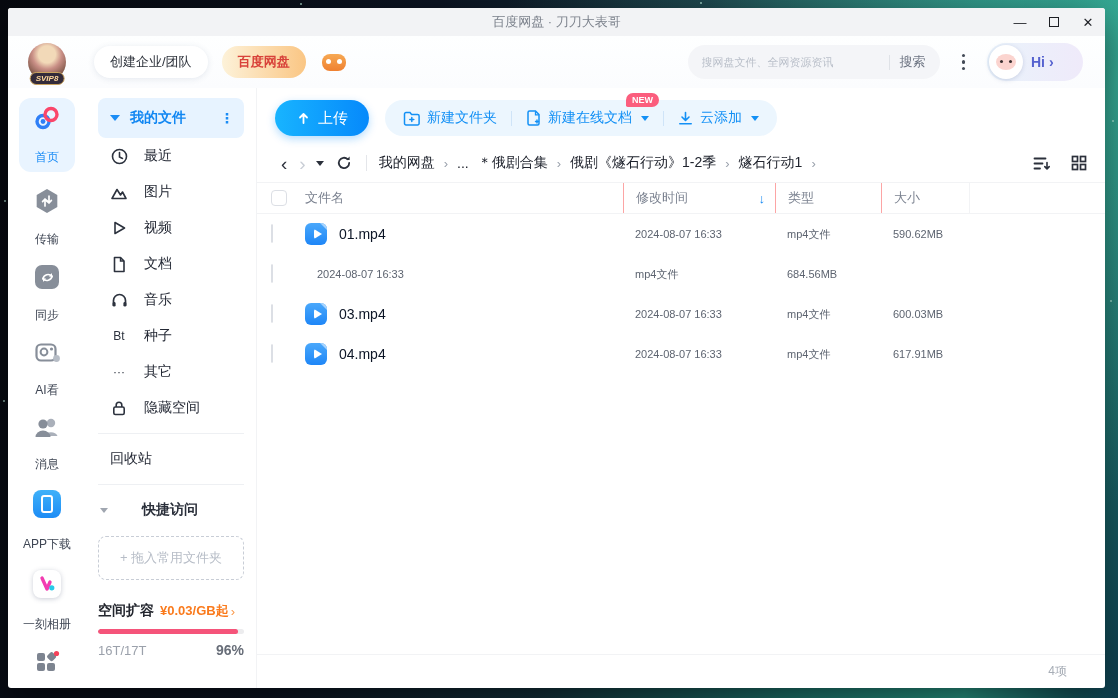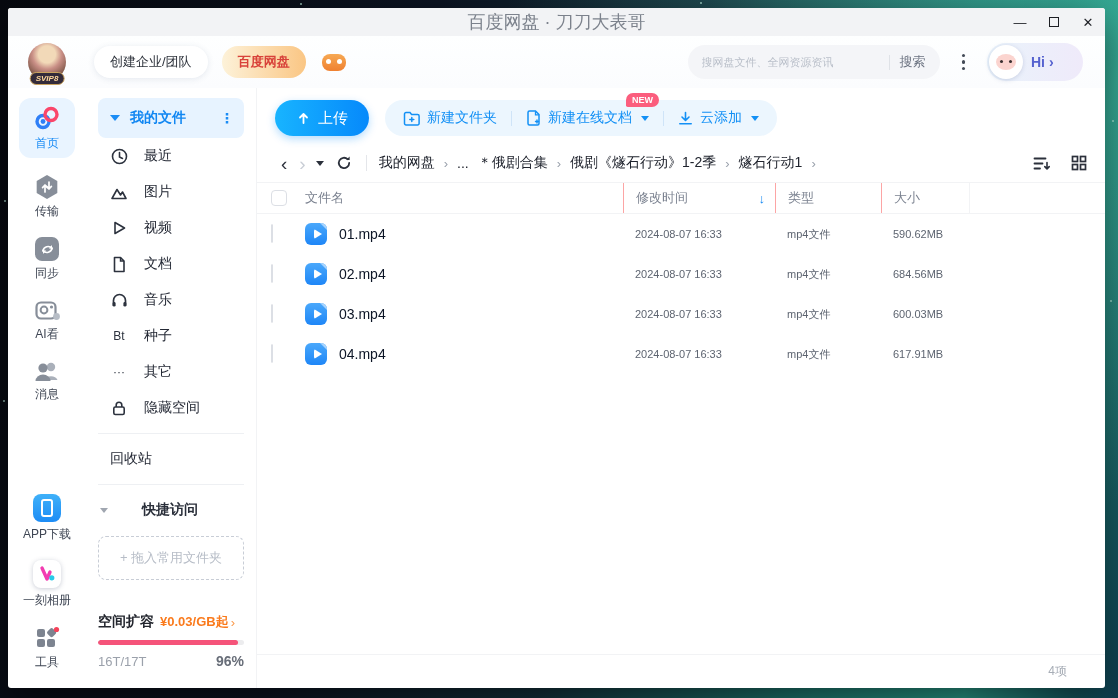--- a/index.html
+++ b/index.html
@@ -13,21 +13,21 @@
   .star { position:absolute; width:2px; height:2px; border-radius:50%; background:#cfe; opacity:.7; }
 
   .window {
     position:absolute; left:8px; top:8px; width:1097px; height:680px;
     background:#fff; border-radius:3px; box-shadow:0 14px 40px rgba(0,0,0,.55);
     display:flex; flex-direction:column; overflow:hidden;
   }
 
   
   .titlebar { height:28px; background:#f2f3f5; display:flex; align-items:center; position:relative; flex:none; }
-  .titlebar .title { position:absolute; left:0; right:0; text-align:center; font-size:18px; color:#7c828c; }
+  .titlebar .title { position:absolute; left:0; right:0; text-align:center; font-size:13px; color:#7c828c; }
   .winctrls { margin-left:auto; display:flex; align-items:center; gap:0; z-index:2; }
   .wbtn { width:34px; height:28px; display:flex; align-items:center; justify-content:center; color:#1d1f24; font-size:13px; cursor:pointer; }
   .maxbox { width:10px; height:10px; border:1.6px solid #1d1f24; }
 
   
   .appheader { height:52px; background:linear-gradient(180deg,#feffff,#fbfcfe); display:flex; align-items:center; padding:0 22px 0 20px; flex:none; }
   .avatar { position:relative; width:38px; height:38px; flex:none; }
   .avatar .pic { width:38px; height:38px; border-radius:50%; background:radial-gradient(circle at 50% 30%,#f2d9b8 26%,#c98f86 45%,#7c5546 75%,#5c3f38 100%); }
   .avatar .badge { position:absolute; left:50%; transform:translateX(-50%); bottom:-4px; background:#332b3a; color:#ffd89c; border:1px solid #caa35e; font-size:8px; font-weight:bold; font-style:italic; padding:1px 5px; border-radius:8px; white-space:nowrap; }
   .pill { height:32px; display:flex; align-items:center; padding:0 16px; border-radius:16px; font-size:13px; cursor:pointer; }
@@ -49,33 +49,33 @@
   .mascot .face { position:absolute; left:7px; top:9px; width:20px; height:16px; border-radius:50%; background:#fbd4cf; }
   .mascot .face::before,.mascot .face::after { content:""; position:absolute; top:6px; width:3px; height:3px; border-radius:50%; background:#3a2f2f; }
   .mascot .face::before{ left:4px; } .mascot .face::after{ right:4px; }
   .hitext { margin-left:8px; color:#5562cf; font-size:14px; font-weight:bold; }
 
   
   .mainrow { flex:1; display:flex; min-height:0; }
 
   
   .rail { width:78px; flex:none; display:flex; flex-direction:column; align-items:center; padding-top:10px; }
-  .railitem { display:flex; flex-direction:column; align-items:center; gap:4px; margin-bottom:17px; cursor:pointer; }
+  .railitem { display:flex; flex-direction:column; align-items:center; gap:18px; margin-bottom:17px; cursor:pointer; }
   .railitem .lbl { font-size:12px; color:#3f4654; }
   .railitem.active { background:#e9f4ff; border-radius:12px; width:56px; padding:7px 0 6px; }
   .railitem.active .lbl { color:#1b8cf5; }
   .railspacer { flex:1; }
   .hex { width:24px; height:24px; background:#878e99; clip-path:polygon(50% 0,93% 25%,93% 75%,50% 100%,7% 75%,7% 25%); display:flex; align-items:center; justify-content:center; }
   .rsq { width:24px; height:24px; background:#878e99; border-radius:7px; display:flex; align-items:center; justify-content:center; }
   .appdl { width:28px; height:28px; border-radius:8px; background:linear-gradient(180deg,#3fb1f9,#1d8cf5); display:flex; align-items:center; justify-content:center; }
   .appdl i { width:12px; height:18px; border:2px solid #fff; border-radius:3px; }
   .album { width:28px; height:28px; border-radius:8px; background:#fff; box-shadow:0 1px 5px rgba(80,90,120,.3); display:flex; align-items:center; justify-content:center; }
 
   
-  .subnav { width:170px; flex:none; display:flex; flex-direction:column; padding:10px 12px 19px 12px; min-height:0; }
+  .subnav { width:170px; flex:none; display:flex; flex-direction:column; padding:10px 12px 30px 12px; min-height:0; }
   .myfiles { height:40px; background:#e7f3ff; border-radius:8px; display:flex; align-items:center; padding:0 10px 0 12px; cursor:pointer; flex:none; }
   .myfiles .tri { width:0; height:0; border-left:5px solid transparent; border-right:5px solid transparent; border-top:6px solid #1b8cf5; margin-right:10px; }
   .myfiles .txt { color:#1287f2; font-weight:bold; font-size:14px; flex:1; }
   .myfiles .menu { color:#1b8cf5; font-size:14px; font-weight:bold; letter-spacing:0; }
   .navitem { height:36px; display:flex; align-items:center; padding-left:12px; cursor:pointer; flex:none; }
   .navitem .ic { width:18px; display:flex; justify-content:center; margin-right:16px; color:#2c323e; font-weight:normal; font-size:12px; }
   .navitem .txt { font-size:14px; color:#242935; }
   .navdiv { height:1px; background:#eef0f3; margin:7px 0; flex:none; }
   .navlink { height:36px; display:flex; align-items:center; padding-left:12px; font-size:14px; color:#242935; cursor:pointer; flex:none; }
   .quick { height:36px; display:flex; align-items:center; padding-left:2px; cursor:pointer; flex:none;gap:26px; }
@@ -457,24 +457,20 @@
                 <span class="vicon"></span>
                 <span class="fname">01.mp4</span>
               </div>
             <div class="fmeta" style="padding-left:12px">2024-08-07 16:33</div>
             <div class="fmeta" style="padding-left:12px">mp4文件</div>
             <div class="fmeta" style="padding-left:12px">590.62MB</div>
             <div></div>
           </div>
           <div class="grid6 frow">
             <div><span class="checkbox"></span></div>
-            <div class="namecell">
-                <span class="vicon"></span>
-                <span class="fname">02.mp4</span>
-              </div>
             <div class="fmeta" style="padding-left:12px">2024-08-07 16:33</div>
             <div class="fmeta" style="padding-left:12px">mp4文件</div>
             <div class="fmeta" style="padding-left:12px">684.56MB</div>
             <div></div>
           </div>
           <div class="grid6 frow">
             <div><span class="checkbox"></span></div>
             <div class="namecell">
                 <span class="vicon"></span>
                 <span class="fname">03.mp4</span>

